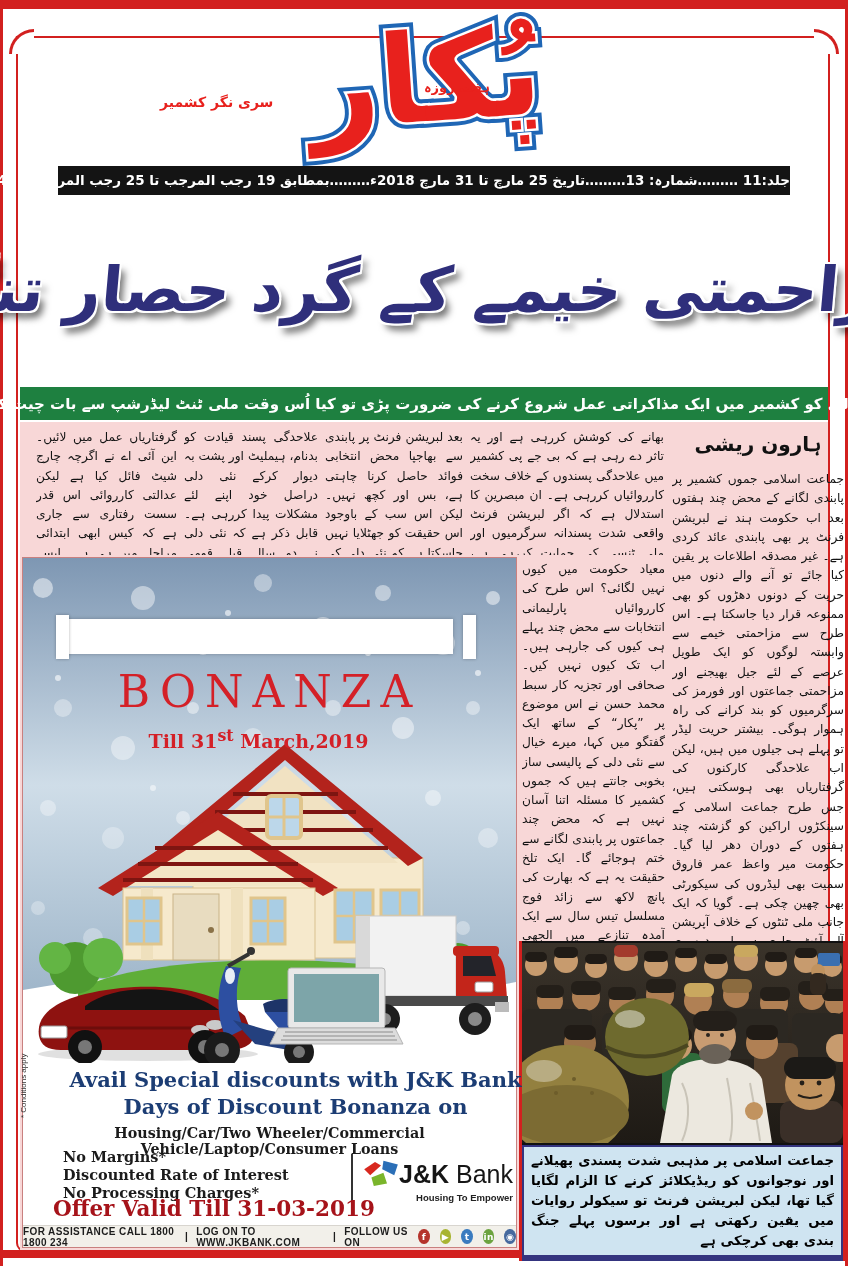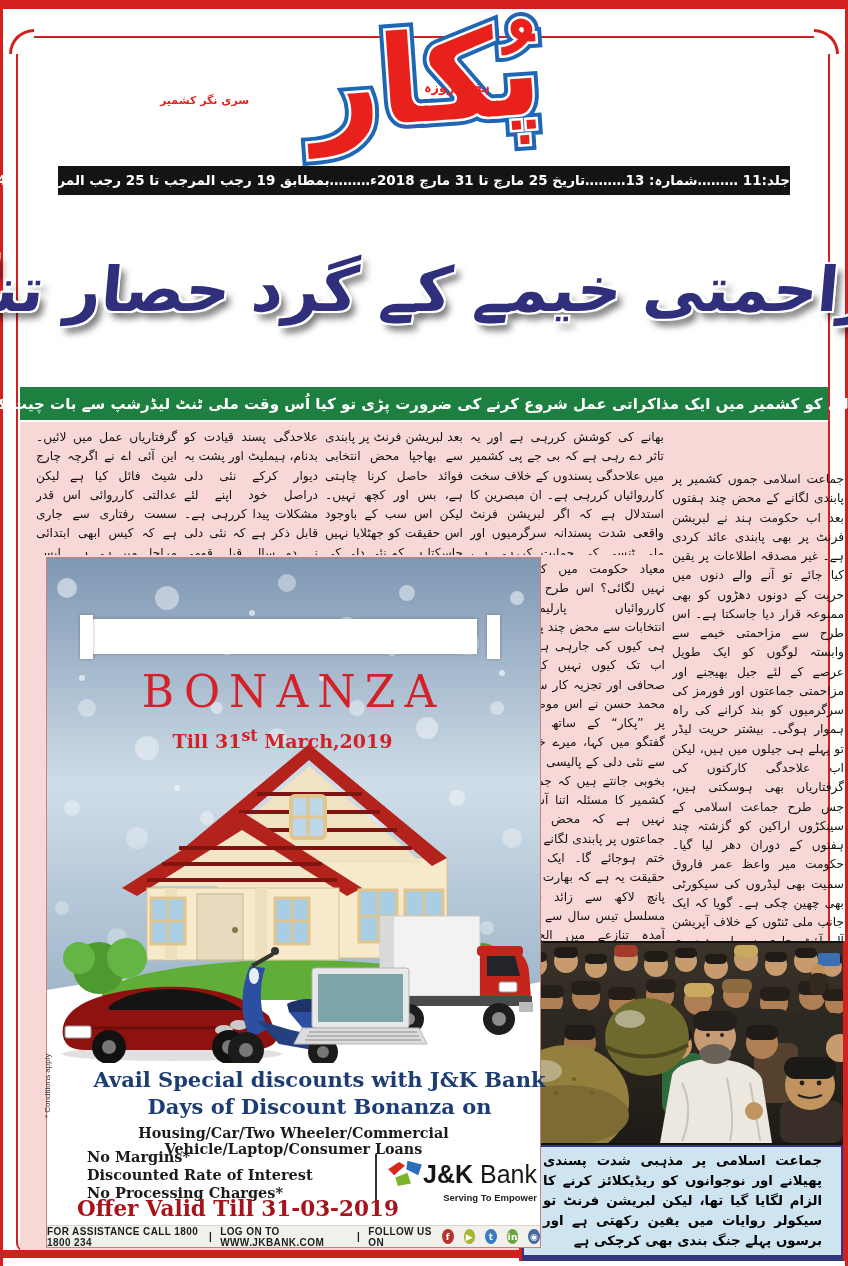--- a/index.html
+++ b/index.html
@@ -21,21 +21,21 @@
   .curl-l{left:9px;top:29px;border-right:none;border-bottom:none;border-radius:100% 0 0 0;}
   .curl-r{left:814px;top:29px;border-left:none;border-bottom:none;border-radius:0 100% 0 0;}
   
   .logo-wrap{left:210px;top:-10px;width:430px;height:178px;display:flex;align-items:center;
              justify-content:center;transform:rotate(-4deg);}
   .logo-layer{position:absolute;font-size:122px;font-weight:bold;line-height:1;white-space:nowrap;}
   .logo-stroke-blue{-webkit-text-stroke:13px var(--logo-outline-blue);color:var(--logo-outline-blue);}
   .logo-stroke-white{-webkit-text-stroke:5px #ffffff;color:#fff;}
   .logo-fill{color:var(--masthead-red);}
   .mast-small{color:var(--masthead-red);font-weight:bold;}
-  .mast-city{left:160px;top:94px;font-size:11px;}
+  .mast-city{left:160px;top:94px;font-size:14px;}
   .mast-weekly{left:424px;top:80px;font-size:13px;}
   .dateline{left:58px;top:166px;width:732px;height:29px;background:var(--dateline-bg);color:#fff;
             font-size:13.5px;font-weight:bold;line-height:29px;text-align:center;direction:rtl;white-space:nowrap;}
   
   .headline{left:24px;top:194px;width:800px;height:190px;display:flex;align-items:center;justify-content:center;
             direction:rtl;color:var(--headline-navy);font-size:62px;font-weight:bold;transform:skewX(-5deg);
             text-shadow:2px 2px 0 #fff,-2px -2px 0 #fff,2px -2px 0 #fff,-2px 2px 0 #fff,6px 7px 7px rgba(0,0,0,.55);
             white-space:nowrap;}
   .subhead{left:20px;top:385px;width:808px;height:37px;background:var(--subhead-green);color:#fff;
            display:flex;align-items:center;justify-content:center;direction:rtl;font-size:15px;font-weight:bold;
@@ -46,24 +46,24 @@
   .band-col{top:428px;height:127px;}
   .byline{left:672px;top:432px;width:172px;height:28px;text-align:center;direction:rtl;
           font-size:20px;font-weight:bold;color:#111;}
   .col-right{left:672px;top:470px;width:172px;height:475px;}
   .col-mid{left:522px;top:560px;width:143px;height:385px;}
   
   .photo-wrap{left:519px;top:941px;width:321px;border-left:3px solid var(--page-border);
               border-right:3px solid var(--page-border);background:#fff;}
   .photo-frame{display:block;border-top:2px solid #111;border-bottom:2px solid #111;}
   .caption{background:var(--caption-bg);border:2px solid var(--caption-border);
-           border-bottom:6px solid var(--caption-border);padding:4px 19px;direction:rtl;
+           border-bottom:6px solid var(--caption-border);padding:4px 7px;direction:rtl;
            font-size:13.3px;font-weight:bold;line-height:1.5;text-align:justify;color:#000;}
   
-  .ad{left:22px;top:557px;width:495px;height:691px;background:#fff;border:1px solid #c9807f;box-sizing:border-box;margin-left:24px;}
+  .ad{left:22px;top:557px;width:495px;height:691px;background:#fff;border:1px solid #c9807f;box-sizing:border-box;}
   .ad-sky{position:absolute;left:0;top:0;width:493px;height:505px;}
   .ad-banner{position:absolute;left:40px;top:61px;width:390px;height:35px;background:#fff;box-shadow:0 0 4px rgba(0,0,0,.25);}
   .ad-tab{position:absolute;top:57px;width:13px;height:44px;background:#fff;box-shadow:0 0 3px rgba(0,0,0,.3);}
   .bonanza{position:absolute;left:0;top:108px;width:493px;text-align:center;color:var(--bonanza-red);
            font-family:"DejaVu Serif","Liberation Serif",serif;font-size:44px;letter-spacing:9px;font-weight:500;}
   .till{position:absolute;left:0;top:168px;width:471px;text-align:center;color:var(--bonanza-red);
         font-family:"DejaVu Serif","Liberation Serif",serif;font-size:19px;font-weight:bold;}
   .ad-serif{font-family:"DejaVu Serif","Liberation Serif",serif;}
   .ad-h{position:absolute;left:0;width:545px;text-align:center;color:var(--ad-navy);font-size:21px;font-weight:bold;}
   .ad-h1{top:509px;} .ad-h2{top:536px;}
@@ -111,20 +111,21 @@
   </div>
   <div class="abs mast-small mast-city">سری نگر کشمیر</div>
   <div class="abs mast-small mast-weekly">ہفت روزہ</div>
   <div class="abs dateline">جلد:11 ………شمارہ: 13………تاریخ 25 مارچ تا 31 مارچ 2018ء………بمطابق 19 رجب المرجب تا 25 رجب المرجب ؍ 1440ھ ………قیمت:5 روپے</div>
 
   <div class="abs headline">مزاحمتی خیمے کے گرد حصار تنگ</div>
   <div class="abs subhead">اگرکل نئی دلی کو کشمیر میں ایک مذاکراتی عمل شروع کرنے کی ضرورت پڑی تو کیا اُس وقت ملی ٹنٹ لیڈرشپ سے بات چیت کی جائے گی؟</div>
 
   <div class="abs pink-bg"></div>
 
+  <div class="abs byline">ہارون ریشی</div>
   <div class="abs urdu col-right">جماعت اسلامی جموں کشمیر پر پابندی لگانے کے محض چند ہفتوں بعد اب حکومت ہند نے لبریشن فرنٹ پر بھی پابندی عائد کردی ہے۔ غیر مصدقہ اطلاعات پر یقین کیا جائے تو آنے والے دنوں میں حریت کے دونوں دھڑوں کو بھی ممنوعہ قرار دیا جاسکتا ہے۔ اس طرح سے مزاحمتی خیمے سے وابستہ لوگوں کو ایک طویل عرصے کے لئے جیل بھیجنے اور مزاحمتی جماعتوں اور فورمز کی سرگرمیوں کو بند کرانے کی راہ ہموار ہوگی۔ بیشتر حریت لیڈر تو پہلے ہی جیلوں میں ہیں، لیکن اب علاحدگی کارکنوں کی گرفتاریاں بھی ہوسکتی ہیں، جس طرح جماعت اسلامی کے سینکڑوں اراکین کو گزشتہ چند ہفتوں کے دوران دھر لیا گیا۔ حکومت میر واعظ عمر فاروق سمیت بھی لیڈروں کی سیکورٹی بھی چھین چکی ہے۔ گویا کہ ایک جانب ملی ٹنٹوں کے خلاف آپریشن آل آؤٹ جاری ہے اور دوسری جانب سے علاحدگی پسند تحریک کی سیاسی سپیس بھی ختم کرنے کی کوشش کی جاری ہے۔ اس صورت حال میں سب سے بڑا سوال یہی ہوگا کہ کیا ان اقدامات کے نتیجے میں نئی دلی کشمیر کے حالات کو اپنے قابو میں کرسکتی ہے۔ یا دوسرے الفاظ میں یہ کہ کیا نئی دلی کشمیر میں جاری مزاحمت پر فتح حاصل کرنے کا اعلان کرسکتی ہے؟ بعض مبصرین کا کہنا ہے کہ دراصل بی جے پی پارلیمانی انتخابات کے عین موقعے پر وادی میں اس طرح کے حربوں کا استعمال کرکے دراصل ملک بھر میں اپنے ووٹروں کو</div>
   <div class="abs urdu col-mid">معیاد حکومت میں کیوں نہیں لگائی؟ اس طرح کی کارروائیاں پارلیمانی انتخابات سے محض چند پہلے ہی کیوں کی جارہی ہیں۔ اب تک کیوں نہیں کیں۔ صحافی اور تجزیہ کار سبط محمد حسن نے اس موضوع پر ”پکار“ کے ساتھ ایک گفتگو میں کہا، میرے خیال سے نئی دلی کے پالیسی ساز بخوبی جانتے ہیں کہ جموں کشمیر کا مسئلہ اتنا آسان نہیں ہے کہ محض چند جماعتوں پر پابندی لگانے سے ختم ہوجائے گا۔ ایک تلخ حقیقت یہ ہے کہ بھارت کی پانچ لاکھ سے زائد فوج مسلسل تیس سال سے ایک آمدہ تنازعے میں الجھی ہوئی ہے اور خود بھارت کے بقول یہ ایک پراکسی وار ہے، جس کے پیچھے ایک نیوکلیئر آرمڈ ملک ہے۔“ سبط محمد حسن کا یہ بھی کہنا ہے کہ نئی دلی کشمیر کے مسئلے کو عالمی سطح پر ملک کے ایک اندرونی مسئلے کے طور پروجیکٹ کرنے میں بھی ناکام ثابت ہوگئی ہے۔ جبکہ ہند و پاک کے درمیان حالیہ کنفرنٹیشن کے بعد دنیا میں یہ تاثر قوی ہونے لگا ہے کہ کشمیر برصغیر کی دو ایٹمی قوتوں کے درمیان ایک فلیش پوائنٹ ہے۔ صاف ظاہر ہے کہ یہ کوئی ایسا مسئلہ نہیں ہے جسے چند سو لوگوں کی گرفتاری اور چند پارٹیوں پر پابندی عائد کرکے ٹھیک کیا جاسکتا ہے۔“ سبط محمد حسن کا کہنا ہے کہ جماعت اسلامی کے</div>
   <div class="abs urdu band-col" style="left:470px;width:194px;">بھانے کی کوشش کررہی ہے اور یہ تاثر دے رہی ہے کہ بی جے پی کشمیر میں علاحدگی پسندوں کے خلاف سخت کارروائیاں کررہی ہے۔ ان مبصرین کا استدلال ہے کہ اگر لبریشن فرنٹ واقعی شدت پسندانہ سرگرمیوں اور ملی ٹنسی کی حمایت کررہی ہے، جیسا کہ پابندی لگانے کے فیصلے کا جواز دیا گیا ہے تو پھر بھاجپا سرکار نے یہ پابندی اپنی پانچ سالہ</div>
   <div class="abs urdu band-col" style="left:325px;width:138px;">بعد لبریشن فرنٹ پر پابندی سے بھاجپا محض انتخابی فوائد حاصل کرنا چاہتی ہے، بس اور کچھ نہیں۔ لیکن اس سب کے باوجود اس حقیقت کو جھٹلایا نہیں جاسکتا ہے کہ نئی دلی کی کشمیر پالیسی کے نتیجے میں کشمیر کے پرامن حل کے امکانات دور ہوتے جارہے ہیں۔ بعض مبصرین کا یہ بھی کہنا ہے کہ</div>
   <div class="abs urdu band-col" style="left:184px;width:134px;">علاحدگی پسند قیادت کو بدنام، ہیملیٹ اور پشت بہ دیوار کرکے نئی دلی دراصل خود اپنے لئے مشکلات پیدا کررہی ہے۔ قابل ذکر ہے کہ نئی دلی نے دو سال قبل قومی تحقیقاتی ایجنسی این آئی اے کے ذریعے متعدد علاحدگی پسند لیڈروں کے خلاف ”ٹرر فنڈنگ“ کے الزام کے تحت ایک کیس درج کرکے ان کی</div>
   <div class="abs urdu band-col" style="left:36px;width:141px;height:127px;">
     <span>گرفتاریاں عمل میں لائیں۔ این آئی اے نے اگرچہ چارج شیٹ فائل کیا ہے لیکن عدالتی کارروائی اس قدر سست رفتاری سے جاری ہے کہ کیس ابھی ابتدائی مراحل میں ہی ہے۔ ایسے میں گرفتار شدگان کو ضمانت پر بھی رہا نہیں کیا جارہا ہے۔</span>
     
   </div>
 
@@ -407,21 +408,21 @@
 
     <div class="ad-logo">
       <div class="ad-logo-row">
         <svg width="46" height="40" viewBox="0 0 60 48">
           <polygon points="2,16 20,4 30,10 12,26" fill="#d8281f"></polygon>
           <polygon points="34,2 58,8 52,26 32,16" fill="#2b6fb7"></polygon>
           <polygon points="14,30 34,22 40,40 18,44" fill="#7ab52b"></polygon>
         </svg>
         <div class="ad-logo-text"><b>J&amp;K</b><span> Bank</span></div>
       </div>
-      <div class="ad-tagline">Serving To Empower</div>
+      <div class="ad-tagline">Housing To Empower</div>
     </div>
 
     <div class="ad-offer ad-serif">Offer Valid Till 31-03-2019</div>
     <div class="ad-contact ad-serif">For more details contact your nearest Business Unit</div>
 
     <div class="ad-footer">
       <span>FOR ASSISTANCE CALL 1800 1800 234</span>
       <span>|</span>
       <span>LOG ON TO WWW.JKBANK.COM</span>
       <span>|</span>

